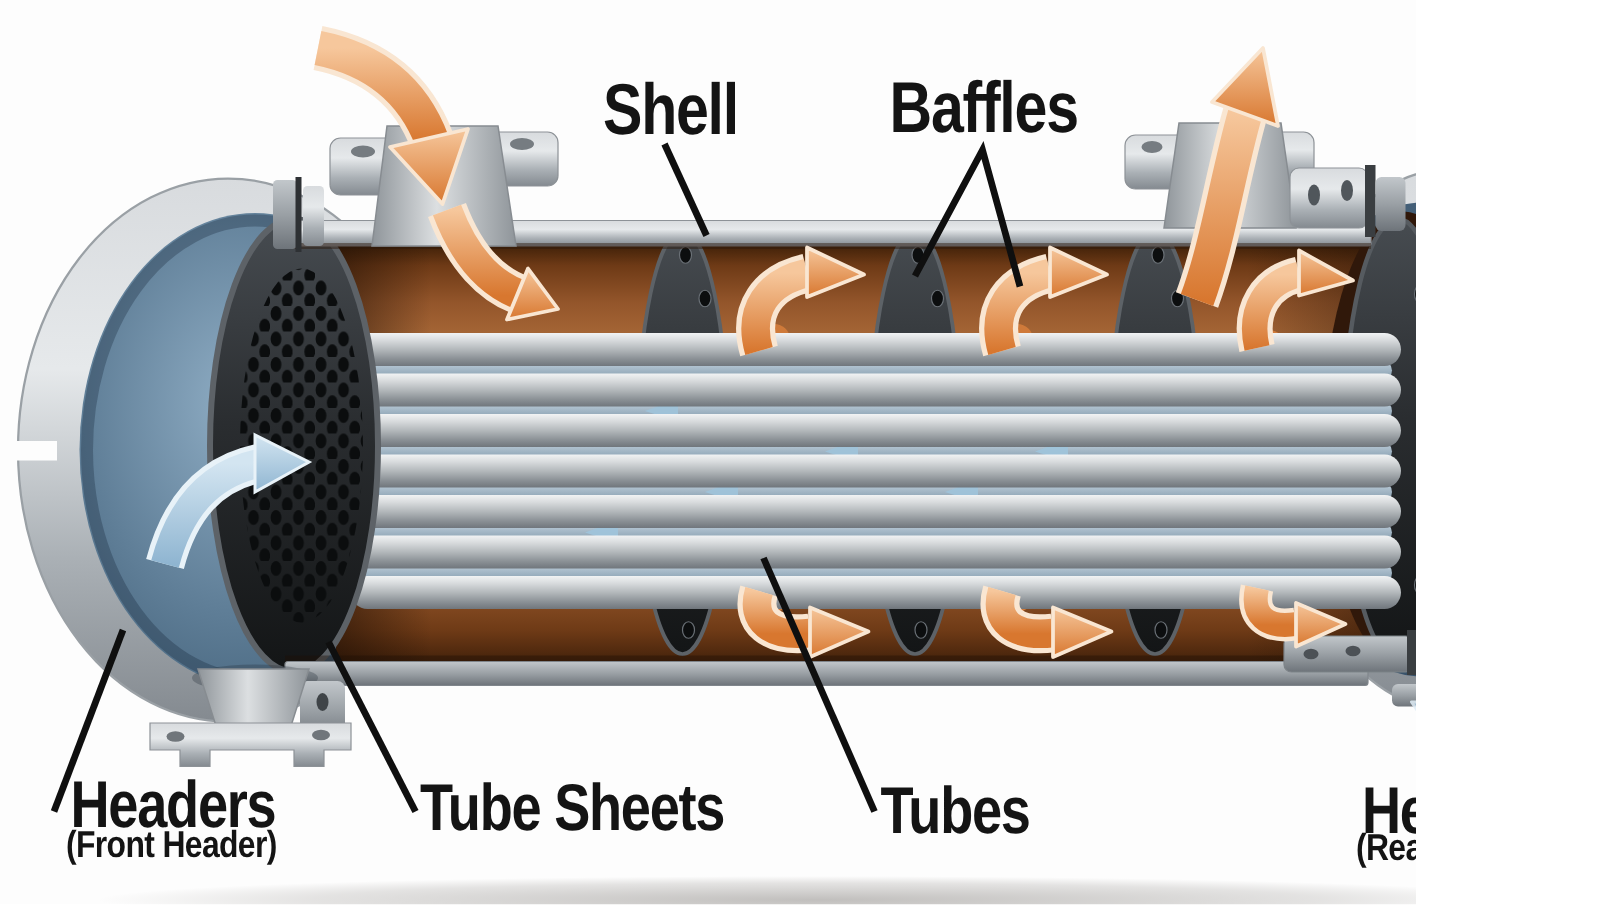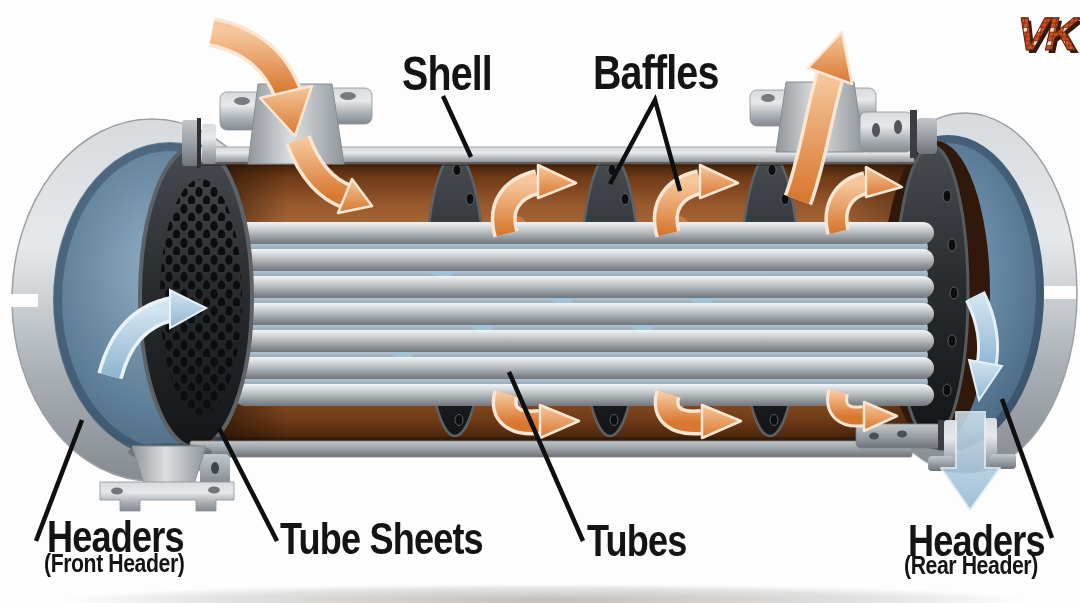--- a/index.html
+++ b/index.html
@@ -1,16 +1,16 @@
 <!DOCTYPE html>
 <html style="--label-text: #141414; --leader-line: #0f0f0f; --shell-copper: #c98e55; --steel-light: #d6d9dc; --steel-mid: #9aa0a5; --dark-plate: #26292c; --header-blue: #5f7e97; --flow-hot-orange: #e08a3f; --flow-cold-blue: #a9cbe2;"><head>
 <meta charset="utf-8">
 <style>
   html,body{margin:0;padding:0;background:#ffffff;}
-  .stage{position:relative;width:1080px;height:603px;background:#fdfdfd;overflow:hidden;
+  .stage{position:relative;width:944px;height:603px;background:#fdfdfd;overflow:hidden;
          font-family:"Liberation Sans",sans-serif;}
   .stage svg{position:absolute;left:0;top:0;}
   .lbl{position:absolute;font-weight:bold;color:var(--label-text,#141414);
        white-space:nowrap;line-height:1;letter-spacing:-1px;
        transform:scaleX(.82);transform-origin:left top;}
   .lbl.main{font-size:44px;}
   .lbl.sub{font-size:25px;transform:scaleX(.85);letter-spacing:-0.5px;}
   .logo-box{position:absolute;left:998px;top:0;width:84px;height:64px;}
 </style>
 </head>

